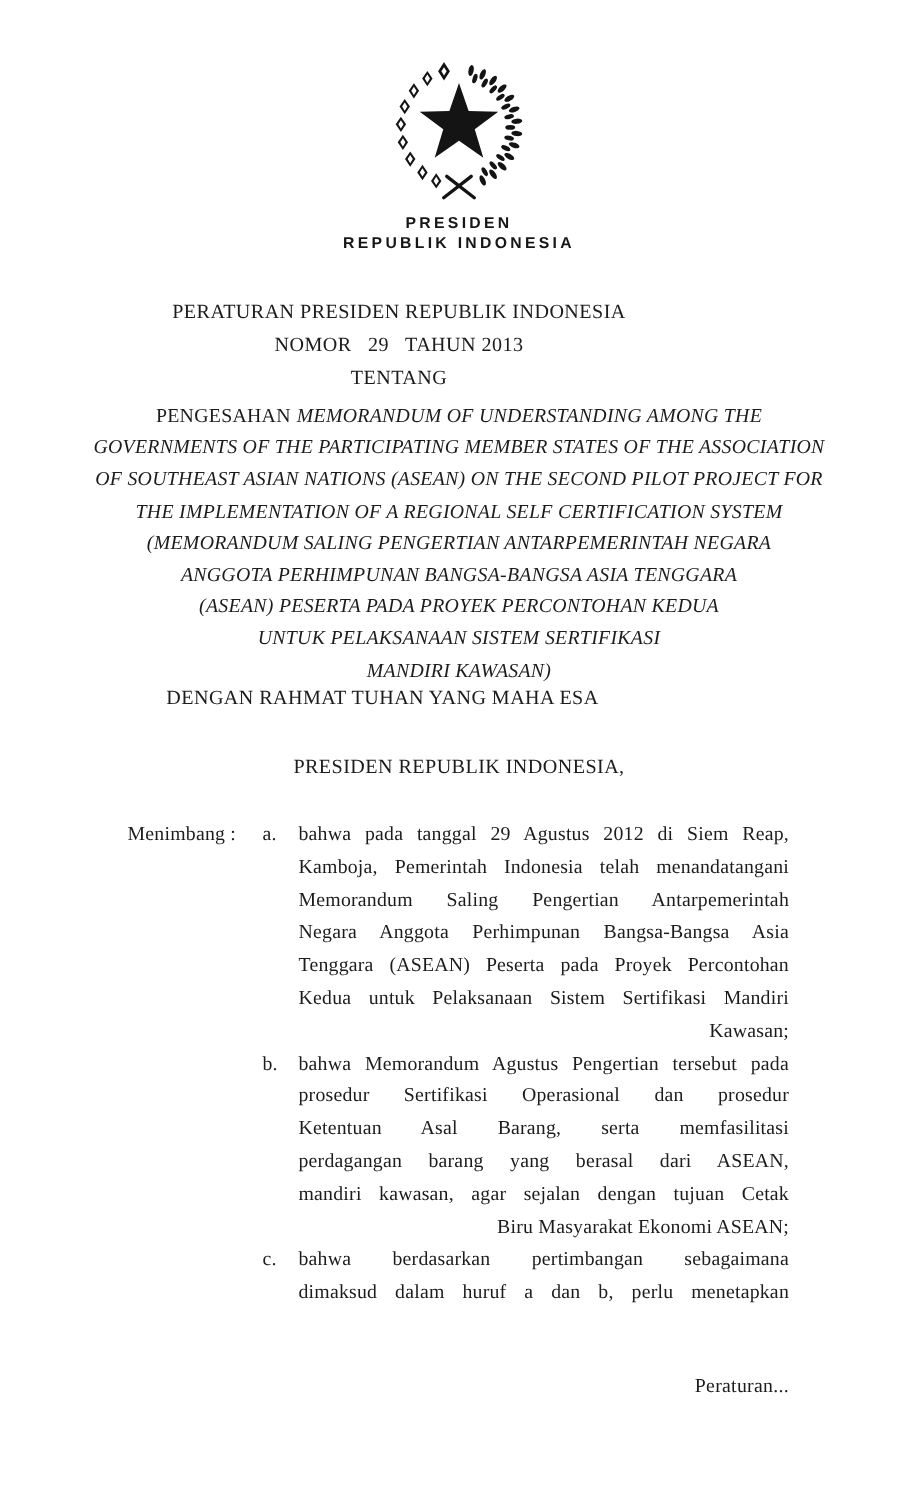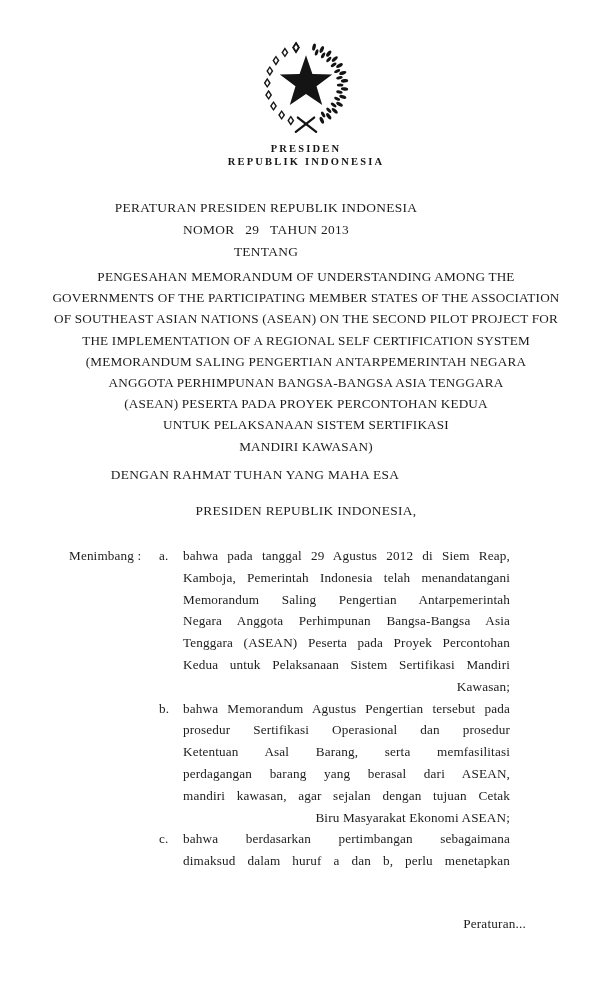--- a/index.html
+++ b/index.html
@@ -9,48 +9,48 @@
     font-family:"Liberation Serif","DejaVu Serif",serif;
     color:#1c1c1c;
   }
   .page { position:relative; width:612px; height:1008px; background:#ffffff; overflow:hidden; }
 
   .emblem-wrap { position:absolute; top:36px; left:0; width:612px; text-align:center; }
   .emblem-wrap svg { display:block; margin:0 auto; }
 
   .institution {
     position:absolute; top:143px; left:0; width:612px; text-align:center;
-    font-family:Liberation Serif, serif;
+    font-family:Liberation Sans, sans-serif;
     font-weight:700; font-size:10.5px; line-height:12.5px;
     letter-spacing:2.2px; color:#161616;
   }
 
   .doc-title {
     position:absolute; top:197px; left:0; width:532px; text-align:center;
     font-size:13.4px; line-height:22px; letter-spacing:0.3px;
   }
 
   .subject {
     position:absolute; top:266px; left:43px; width:526px; text-align:center;
     font-size:13.2px; line-height:21.2px; letter-spacing:0.2px;
   }
-  .subject .it { }
+  .subject .it { font-style:italic; }
   .subject .upright { font-style:normal; margin-right:4px; }
 
   .invocation {
-    position:absolute; top:467px; left:0; width:510px; text-align:center;
+    position:absolute; top:457px; left:0; width:510px; text-align:center;
     font-size:13.4px; letter-spacing:0.3px;
   }
   .issuer {
     position:absolute; top:503px; left:0; width:612px; text-align:center;
     font-size:13.4px; letter-spacing:0.3px;
   }
 
   .menimbang {
-    position:absolute; top:545px; left:69px; width:442px;
+    position:absolute; top:545px; left:85px; width:442px;
     font-size:13.2px; line-height:21.8px; letter-spacing:0.15px;
   }
   .m-label { position:absolute; left:0; top:0; white-space:nowrap; }
   .m-items { margin-left:90px; }
   .m-item { display:flex; }
   .m-letter { width:24px; flex:none; }
   .m-text { width:327px; flex:none; }
   .jl { text-align:justify; text-align-last:justify; }
   .ll { text-align:right; }
 

